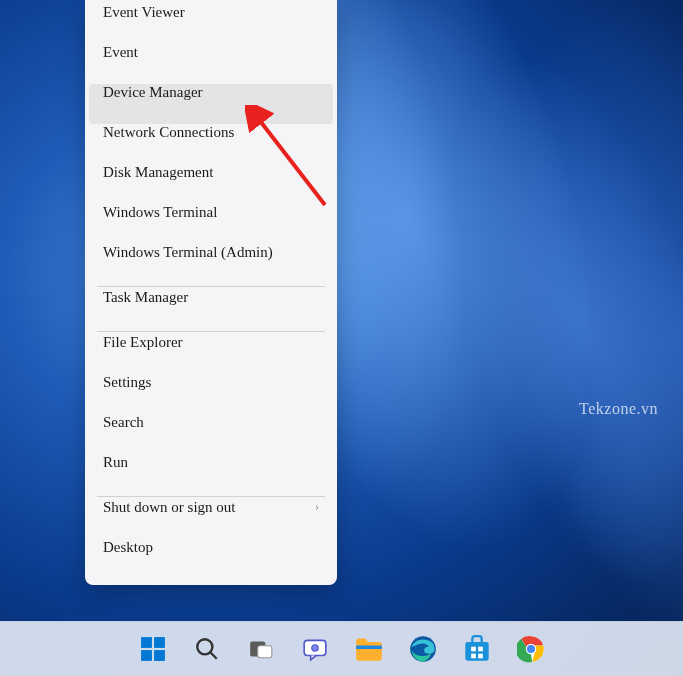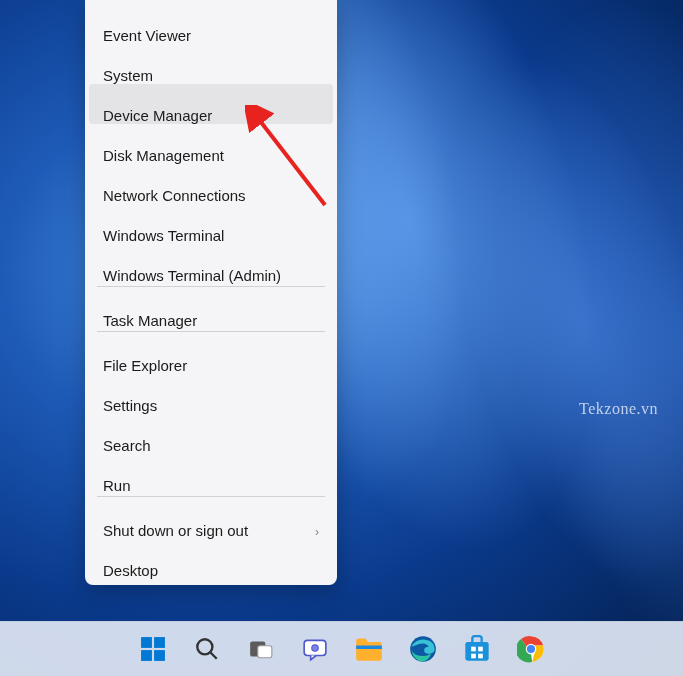--- a/index.html
+++ b/index.html
@@ -46,27 +46,28 @@
       width: 252px;
       background: #f5f5f7;
       border-radius: 0 0 8px 8px;
       box-shadow: 0 8px 24px rgba(0,0,0,0.25);
       padding: 4px 4px 6px 4px;
       z-index: 10;
     }
     .menu-item {
       height: 40px;
       display: flex;
-      align-items: flex-end;
+      align-items: flex-start;
       padding: 0 14px;
       font-size: 15px;
       color: #1a1a1a;
       border-radius: 4px;
       cursor: default;
       position: relative;
+      font-family: Liberation Serif, serif;
     }
     .menu-item.hover {
       background: #e4e4e7;
     }
     .menu-separator {
       height: 1px;
       background: #d1d1d4;
       margin: 2px 8px;
     }
     .submenu-arrow {
@@ -112,30 +113,30 @@
 
 <div class="desktop">
 
   <div class="watermark">Tekzone.vn</div>
 
   <div class="context-menu" id="menu">
       <div class="menu-item">
         <span>Event Viewer</span>
       </div>
       <div class="menu-item">
-        <span>System</span>
+        <span>Event</span>
       </div>
       <div class="menu-item hover">
         <span>Device Manager</span>
       </div>
       <div class="menu-item">
+        <span>Network Connections</span>
+      </div>
+      <div class="menu-item">
         <span>Disk Management</span>
-      </div>
-      <div class="menu-item">
-        <span>Network Connections</span>
       </div>
       <div class="menu-item">
         <span>Windows Terminal</span>
       </div>
       <div class="menu-item">
         <span>Windows Terminal (Admin)</span>
       </div>
       <div class="menu-separator"></div>
       <div class="menu-item">
         <span>Task Manager</span>

